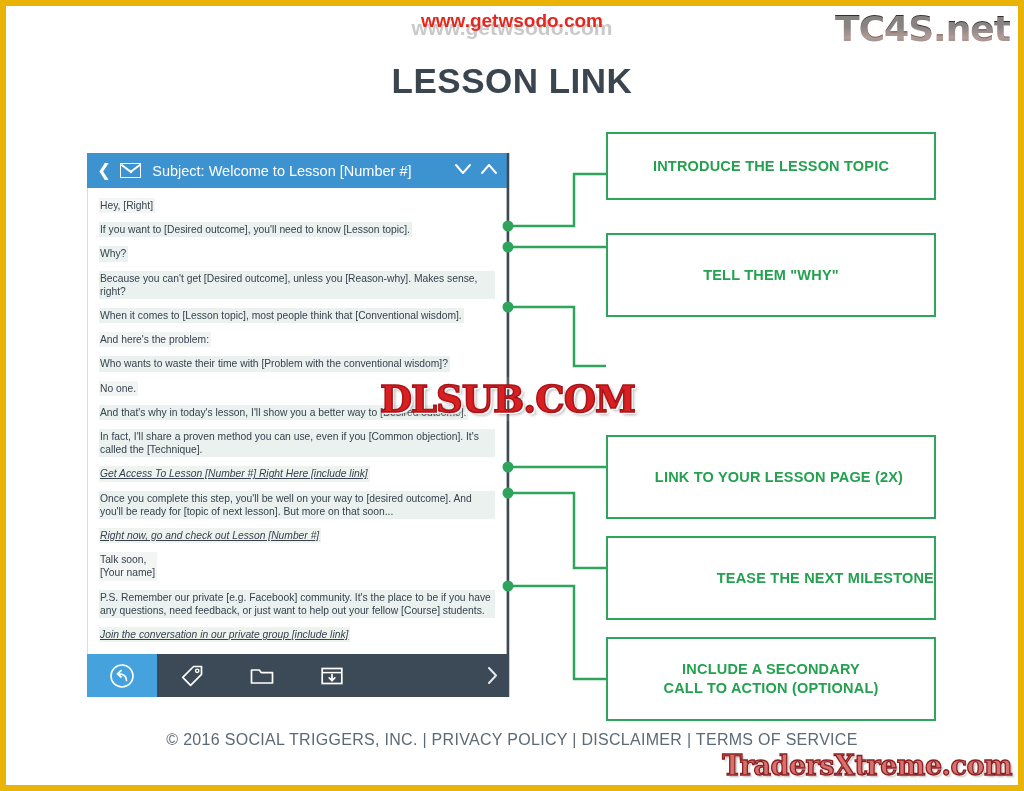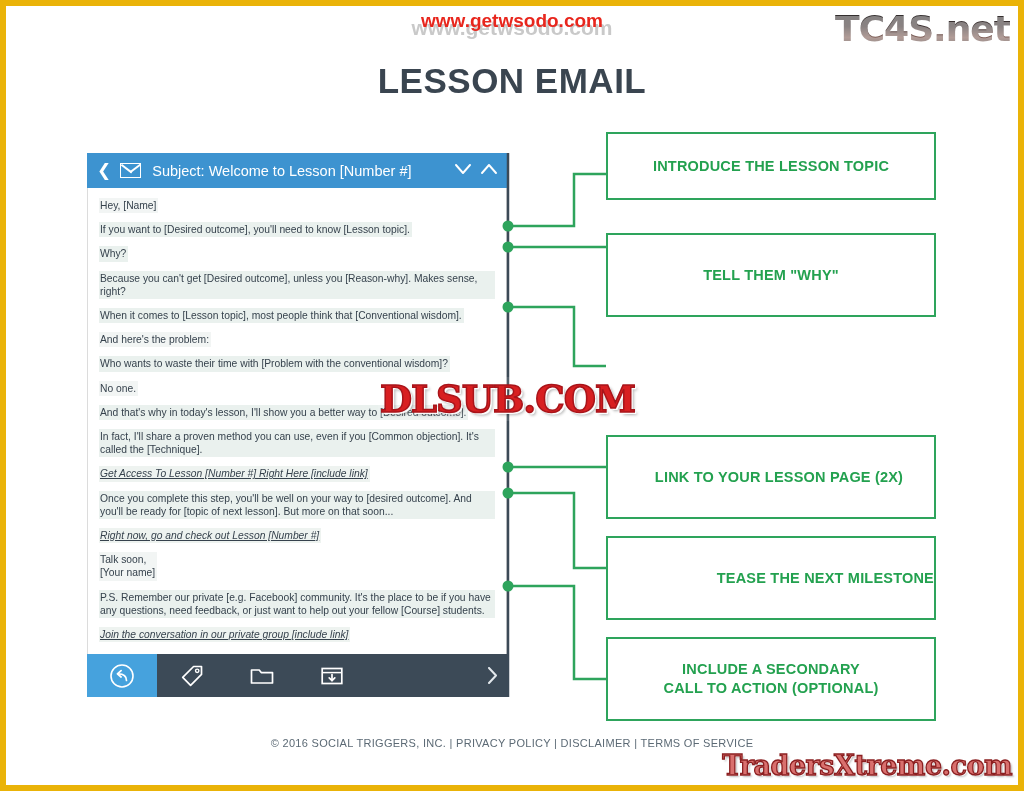--- a/index.html
+++ b/index.html
@@ -236,35 +236,35 @@
     box-sizing: border-box;
     z-index: 10;
   }
 
   
   .footer {
     position: absolute;
     left: 0; right: 0;
     bottom: 36px;
     text-align: center;
-    font-size: 11px;
+    font-size: 16px;
     color: #5c6a75;
     letter-spacing: 0.3px;
   }
 </style>
 </head>
 <body>
 
 <div id="page">
 
   <div class="wm-top-ghost">www.getwsodo.com</div>
   <div class="wm-top-red">www.getwsodo.com</div>
   <div class="wm-tc4s">TC4S.net</div>
 
-  <div class="page-title">LESSON EMAIL</div>
+  <div class="page-title">LESSON LINK</div>
 
   <svg class="connectors" viewBox="0 0 1024 791" width="1024" height="791">
 
     <line x1="502" y1="147" x2="502" y2="691" stroke="#3c4a57" stroke-width="2.5"></line>
 
     <polyline points="502,220 568,220 568,168 600,168" fill="none" stroke="#2ea45c" stroke-width="2.5"></polyline>
 
     <polyline points="502,241 600,241" fill="none" stroke="#2ea45c" stroke-width="2.5"></polyline>
 
     <polyline points="502,301 568,301 568,360 600,360" fill="none" stroke="#2ea45c" stroke-width="2.5"></polyline>
@@ -295,21 +295,21 @@
           </svg>
       </span>
       <span class="eh-chev">
         <svg width="16" height="11" viewBox="0 0 16 11">
             <polyline points="1,9 8,1 15,9" fill="none" stroke="#ffffff" stroke-width="1.9" stroke-linecap="round" stroke-linejoin="round"></polyline>
           </svg>
       </span>
     </div>
 
     <div class="email-body" id="email-body">
-        <p class="plain">Hey, [Name]</p>
+        <p class="plain">Hey, [Right]</p>
         <p class="">If you want to [Desired outcome], you'll need to know [Lesson topic].</p>
         <p class="">Why?</p>
         <p class="">Because you can't get [Desired outcome], unless you [Reason-why]. Makes sense, right?</p>
         <p class="">When it comes to [Lesson topic], most people think that [Conventional wisdom].</p>
         <p class="plain">And here's the problem:</p>
         <p class="">Who wants to waste their time with [Problem with the conventional wisdom]?</p>
         <p class="plain">No one.</p>
         <p class="">And that's why in today's lesson, I'll show you a better way to [Desired outcome].</p>
         <p class="">In fact, I'll share a proven method you can use, even if you [Common objection]. It's called the [Technique].</p>
         <p class="link">Get Access To Lesson [Number #] Right Here [include link]</p>

